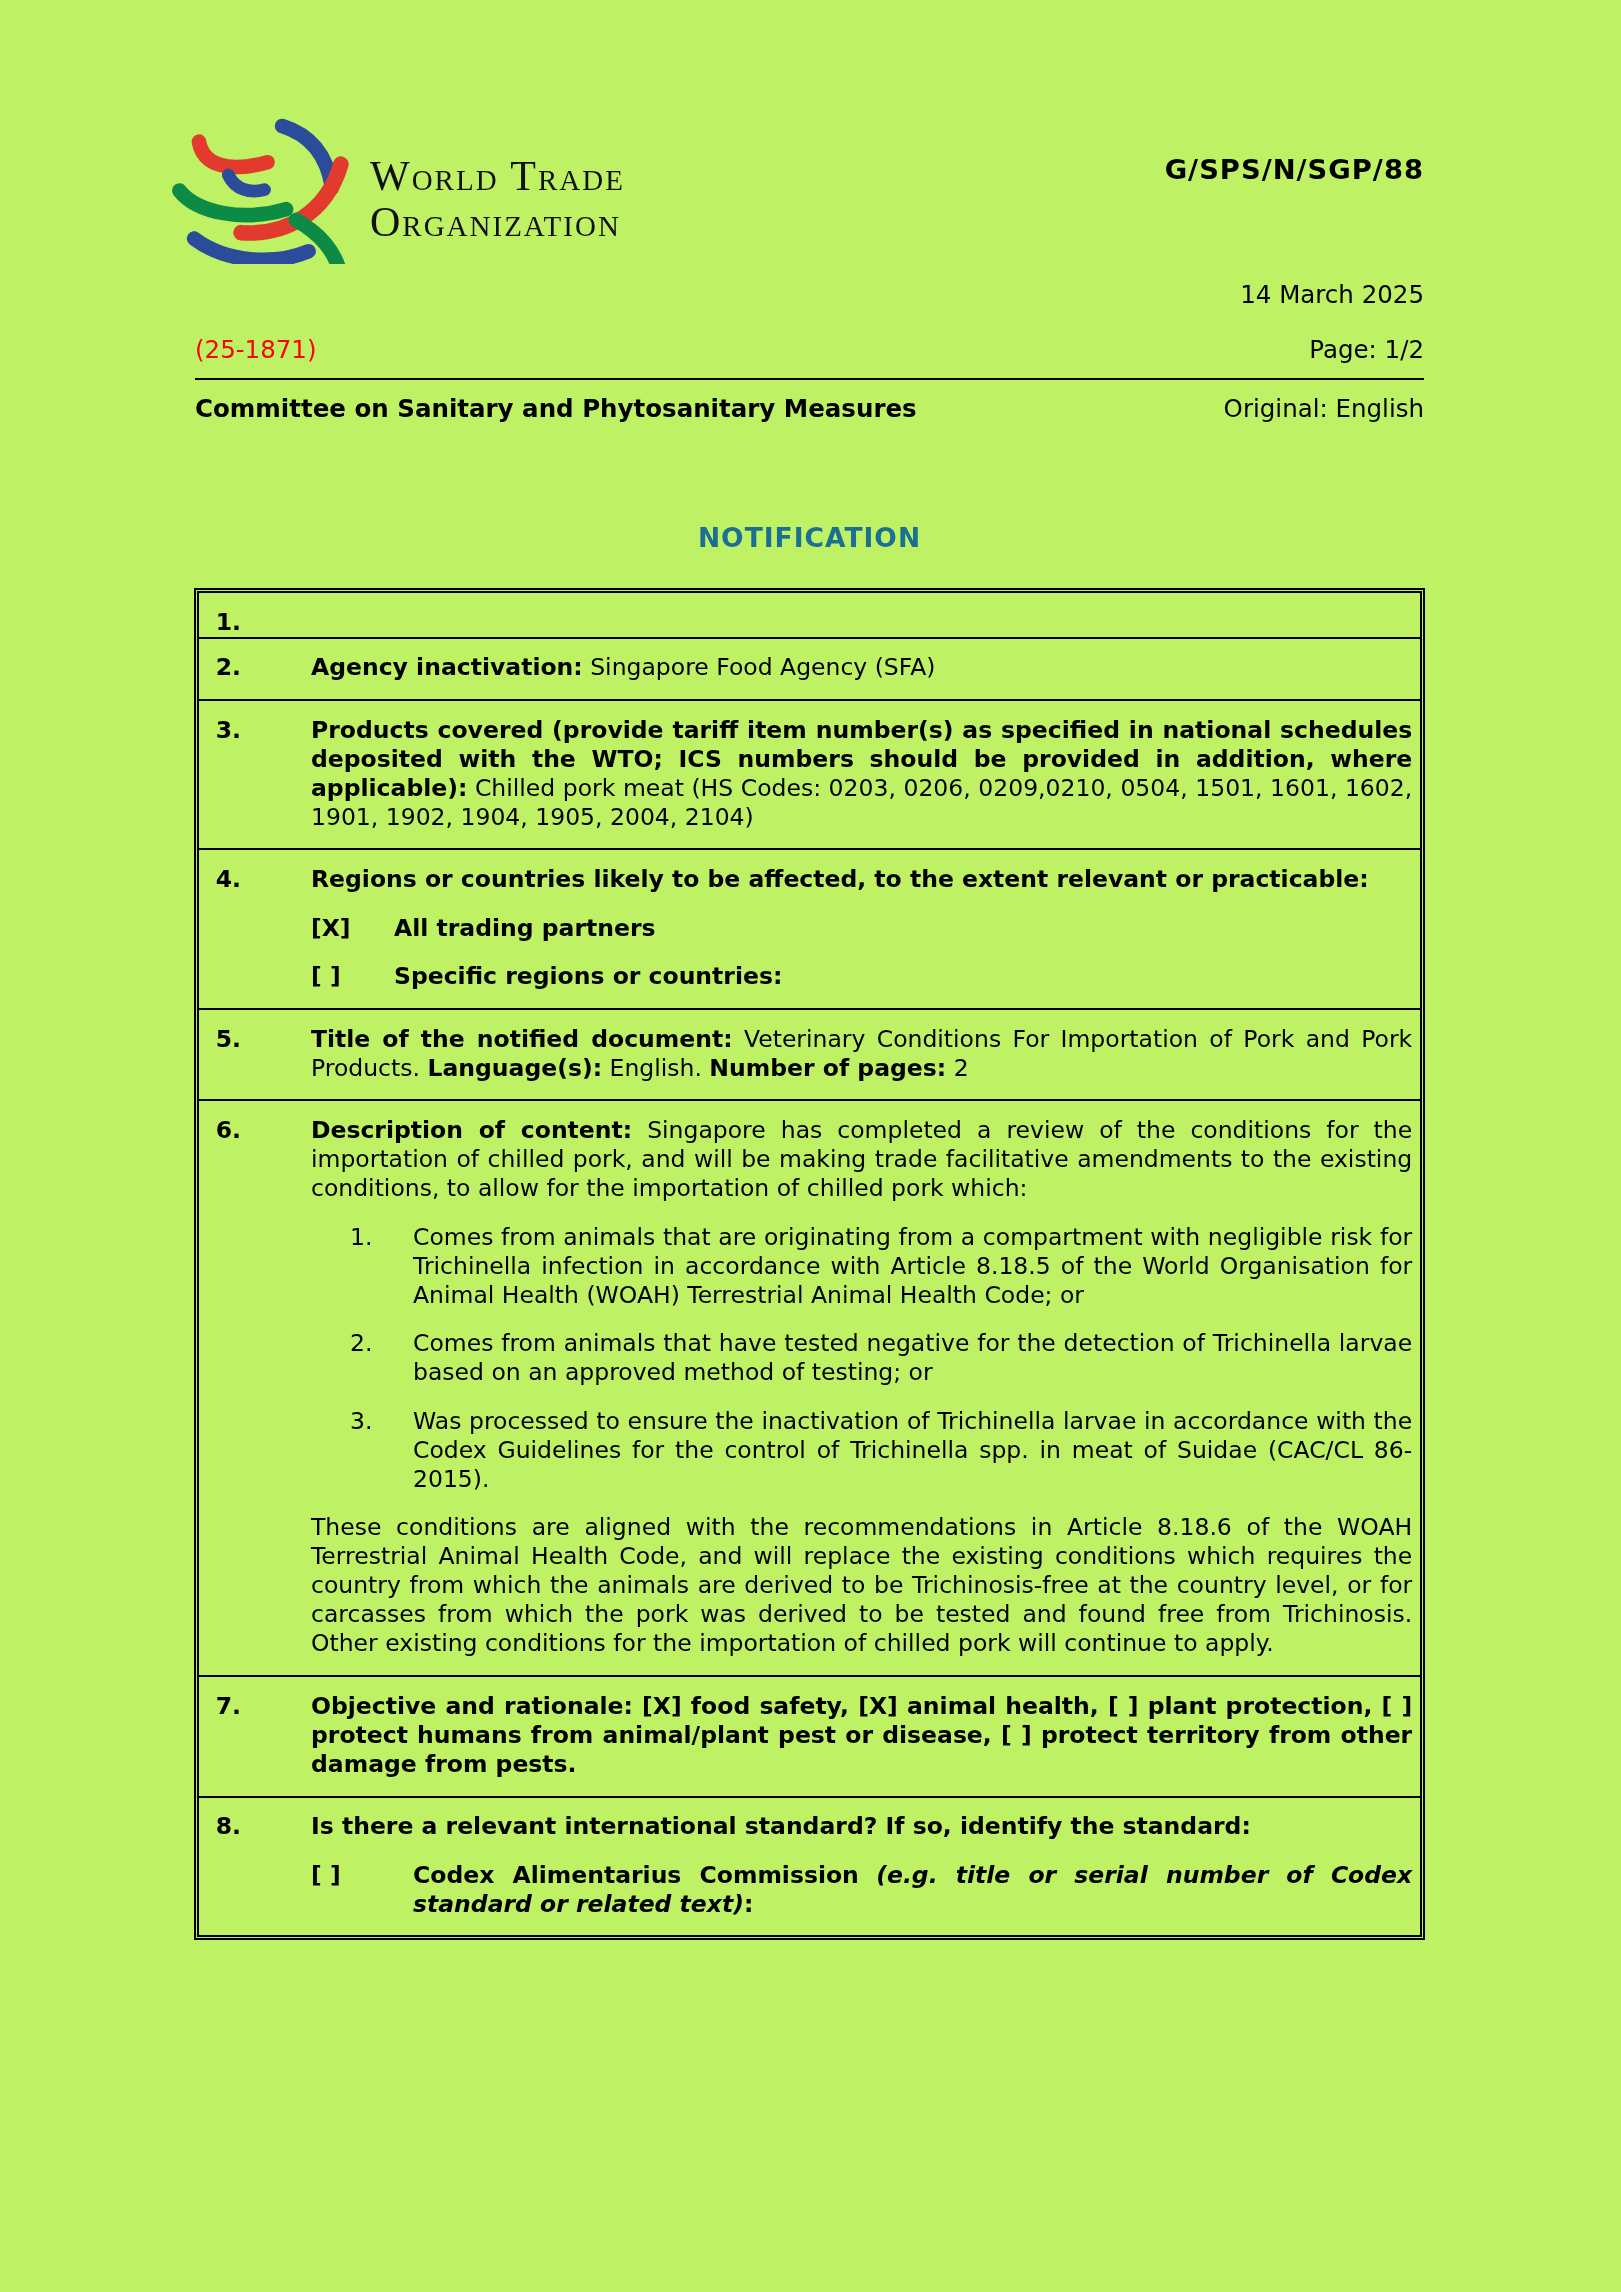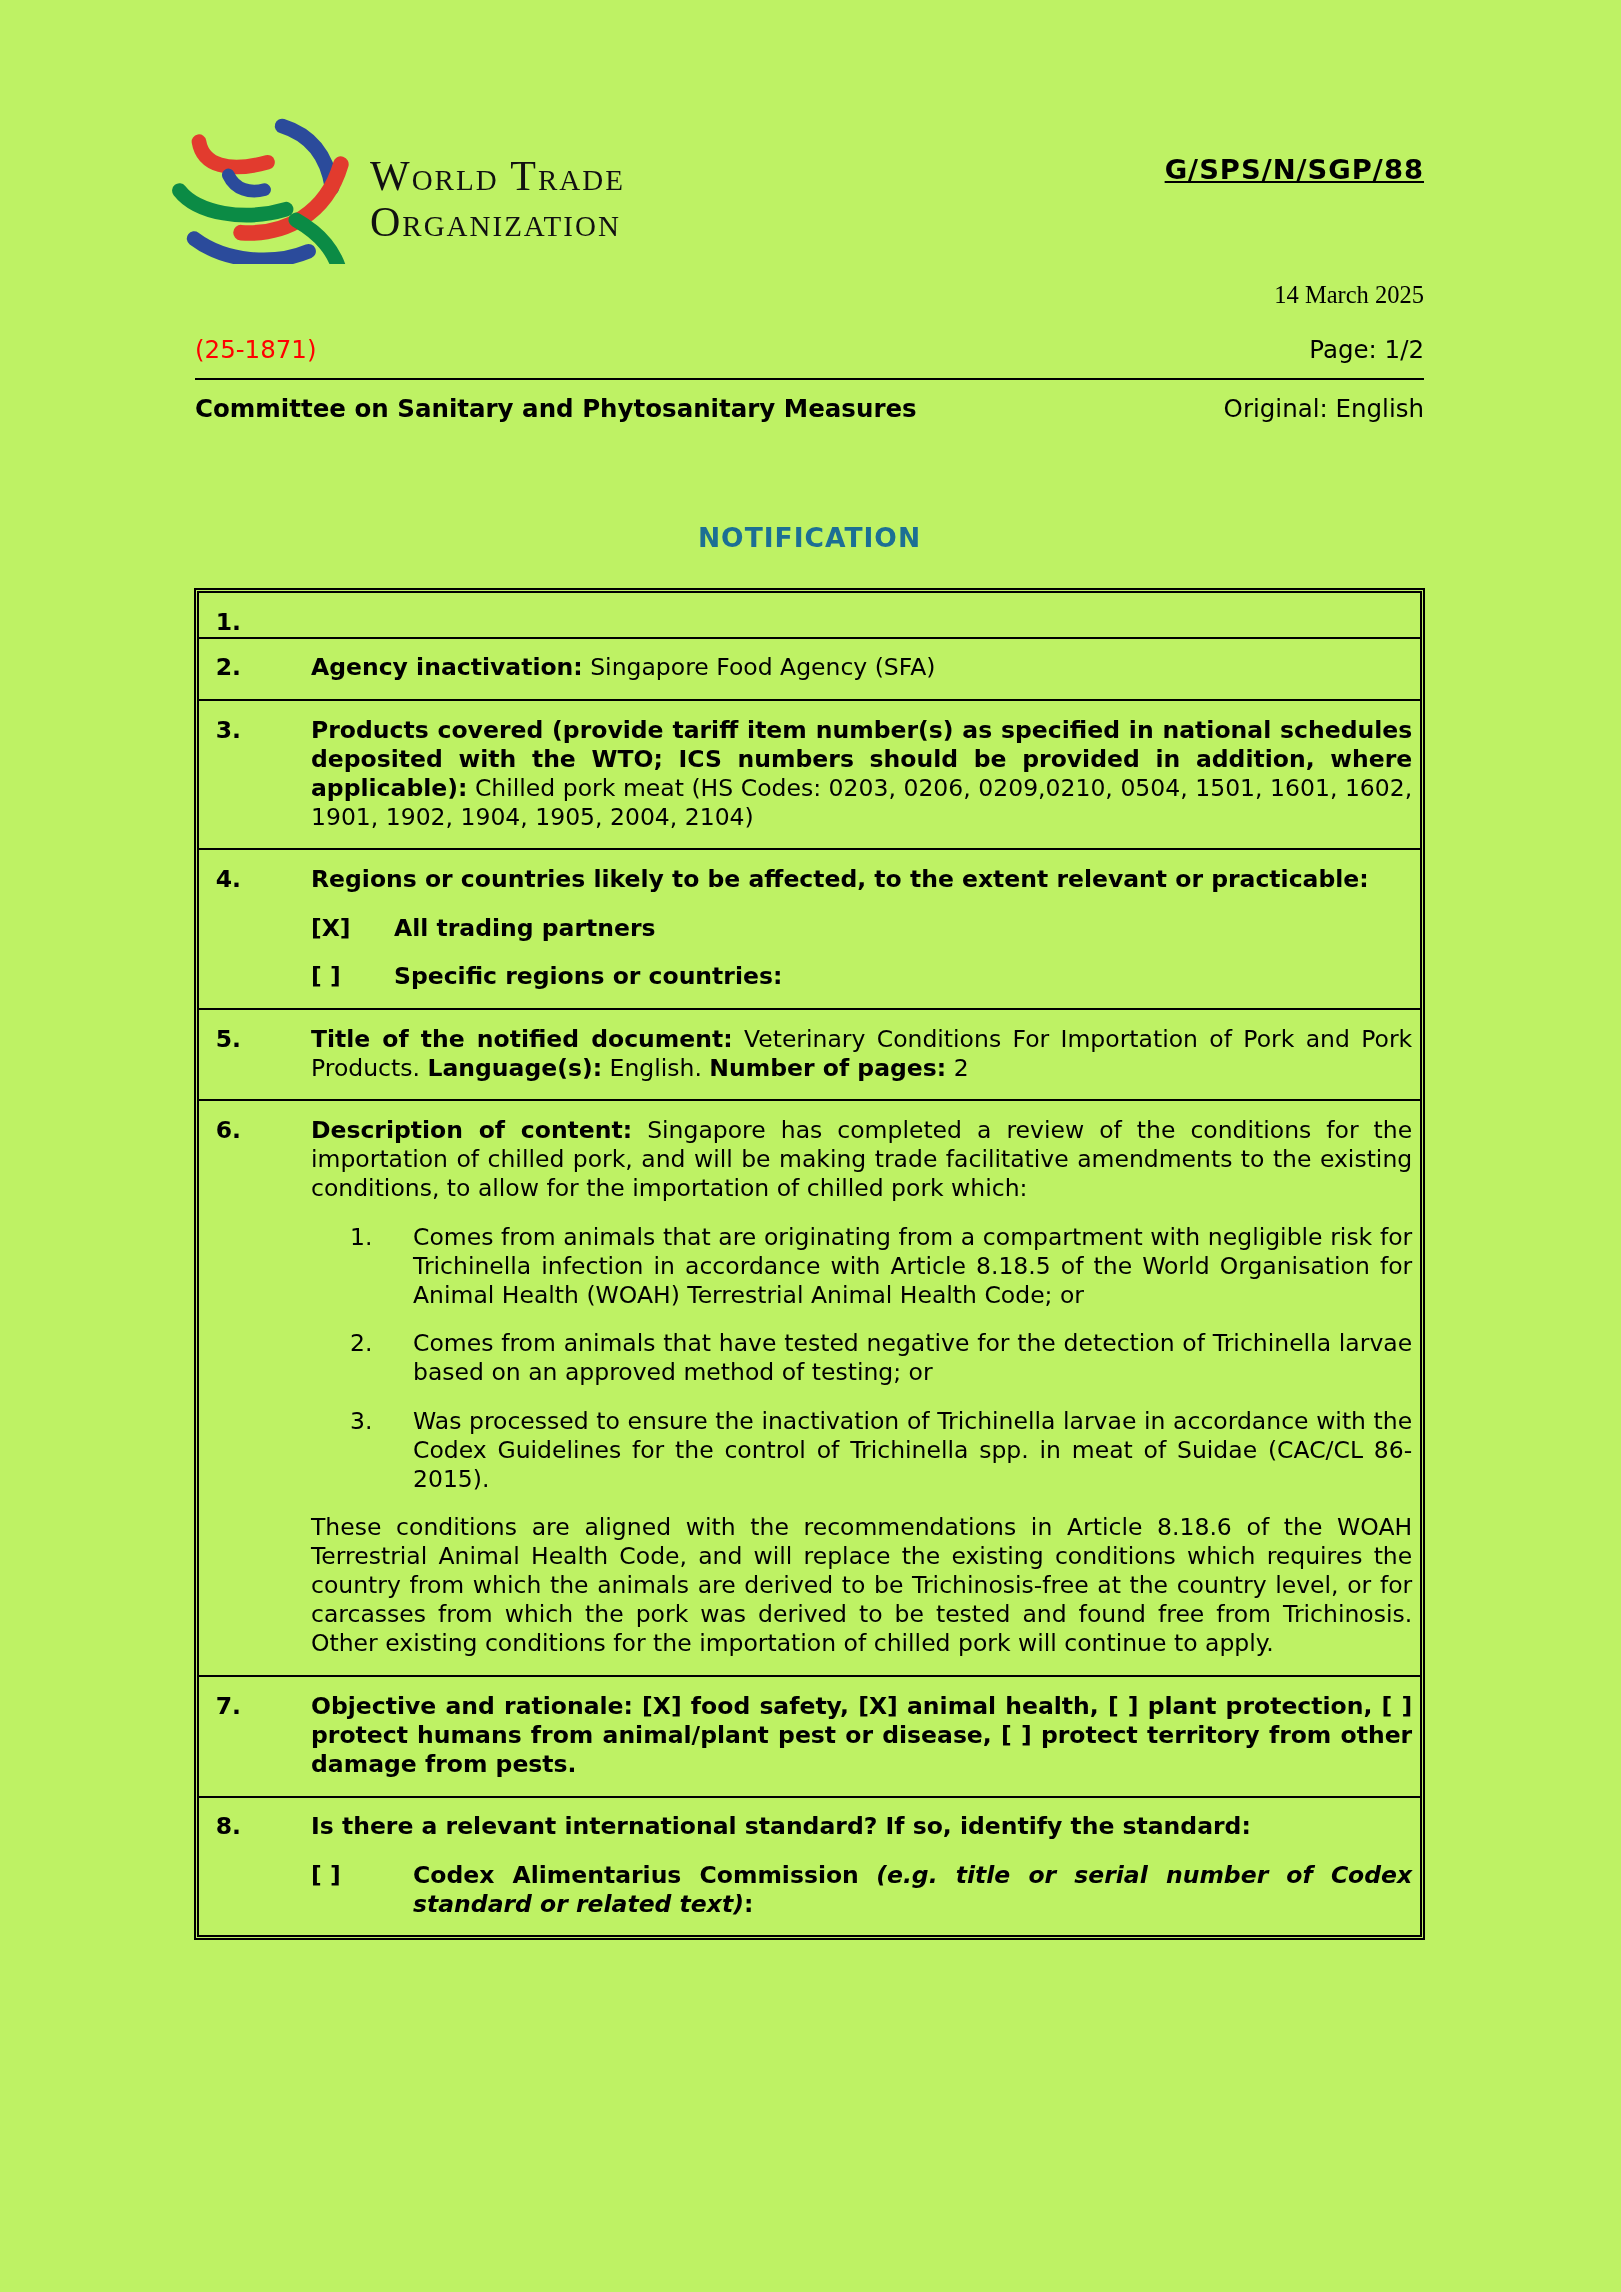--- a/index.html
+++ b/index.html
@@ -18,23 +18,23 @@
   .logo { position:absolute; left:135px; top:83px; width:218px; height:181px; }
   .org-name {
     position:absolute; left:370px; top:153px;
     font-family:"Liberation Serif", serif;
     font-variant:small-caps;
     font-size:42px; line-height:46px; letter-spacing:2px;
     color:#111;
   }
   .doc-symbol {
     position:absolute; right:197px; top:155px;
-    font-weight:bold; font-size:27.4px; letter-spacing:1px;text-decoration:underline;
+    font-weight:bold; font-size:27.4px; letter-spacing:1px;
   }
-  .doc-date { position:absolute; right:197px; top:280px; font-size:24.5px;font-family:Liberation Serif, serif; }
+  .doc-date { position:absolute; right:197px; top:280px; font-size:24.5px; }
   .ref-row {
     position:absolute; left:195px; right:197px; top:335px;
     display:flex; justify-content:space-between; font-size:24.5px;gap:36px;
   }
   .ref-number { color:#ff0000; }
   .header-rule { position:absolute; left:195px; right:197px; top:378px; border-top:2.9px solid #000; }
   .committee-row {
     position:absolute; left:195px; right:197px; top:394px;
     display:flex; justify-content:space-between; font-size:24.5px;gap:7px;
   }

